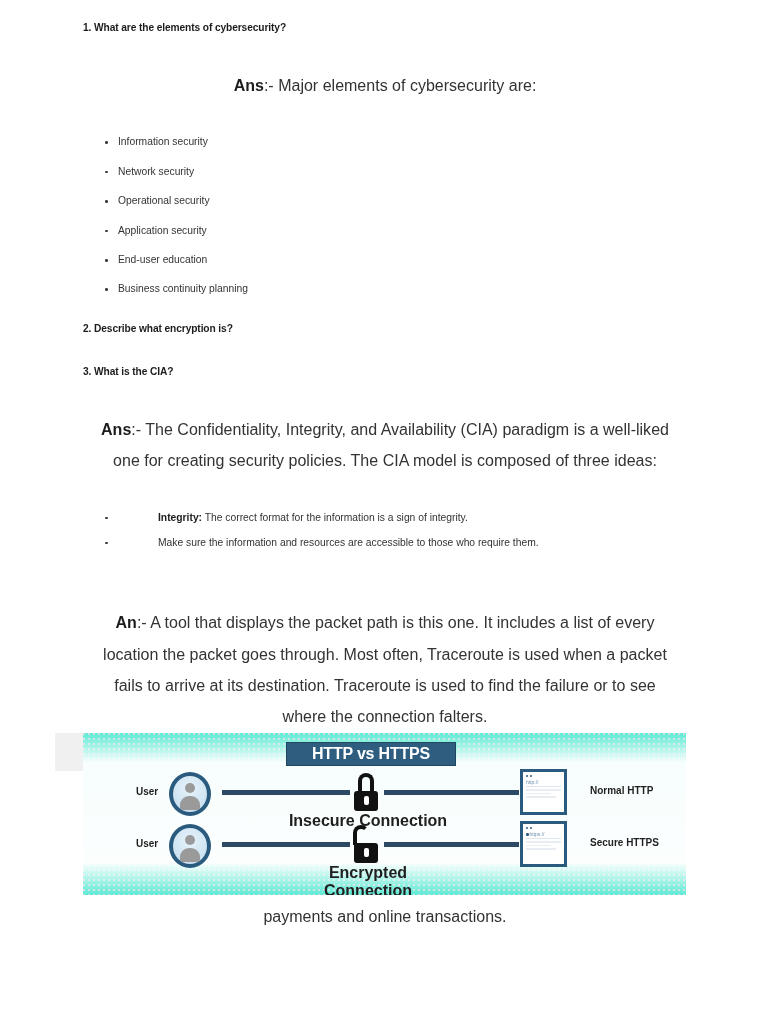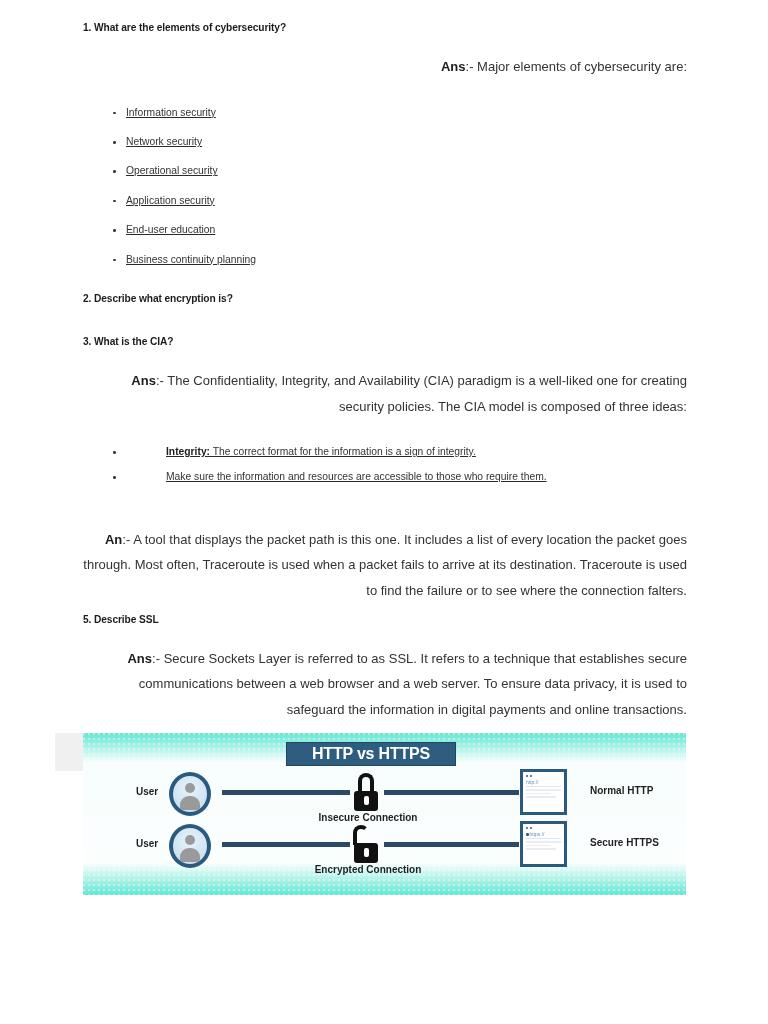--- a/index.html
+++ b/index.html
@@ -36,37 +36,36 @@
   
   .q-heading {
     font-size: 10.2px;
     font-weight: bold;
     color: #1c1c1c;
     letter-spacing: -0.1px;
     margin: 0;
     line-height: 1.2;
   }
   .ans {
-    font-size: 13px;
+    font-size: 16px;
     color: #333333;
     line-height: 1.95;
-    margin: 0;
-    text-align: right;
+    margin: 16px;
+    text-align: center;
     letter-spacing: 0.01px;
   }
   .ans .lbl {
     font-weight: bold;
     color: #1c1c1c;
   }
 
   ul.bullets {
     list-style: none;
-    margin: 12px;
+    margin: 4px;
     padding: 0;
-    text-decoration: underline;
   }
   ul.bullets > li {
     position: relative;
     padding-left: 31px;
     font-size: 10.3px;
     color: #333333;
     line-height: 1.35;
   }
   ul.bullets > li::before {
     content: "";
@@ -251,21 +250,21 @@
     left: 2px;
     border-right-color: transparent;
   }
 
   .conn-label {
     position: absolute;
     left: 200px;
     top: 43px;
     width: 170px;
     text-align: center;
-    font-size: 10px;
+    font-size: 16px;
     font-weight: bold;
     color: #1f1f1f;
   }
 
   .browser {
     position: absolute;
     left: 437px;
     top: 0;
     width: 47px;
     height: 46px;

